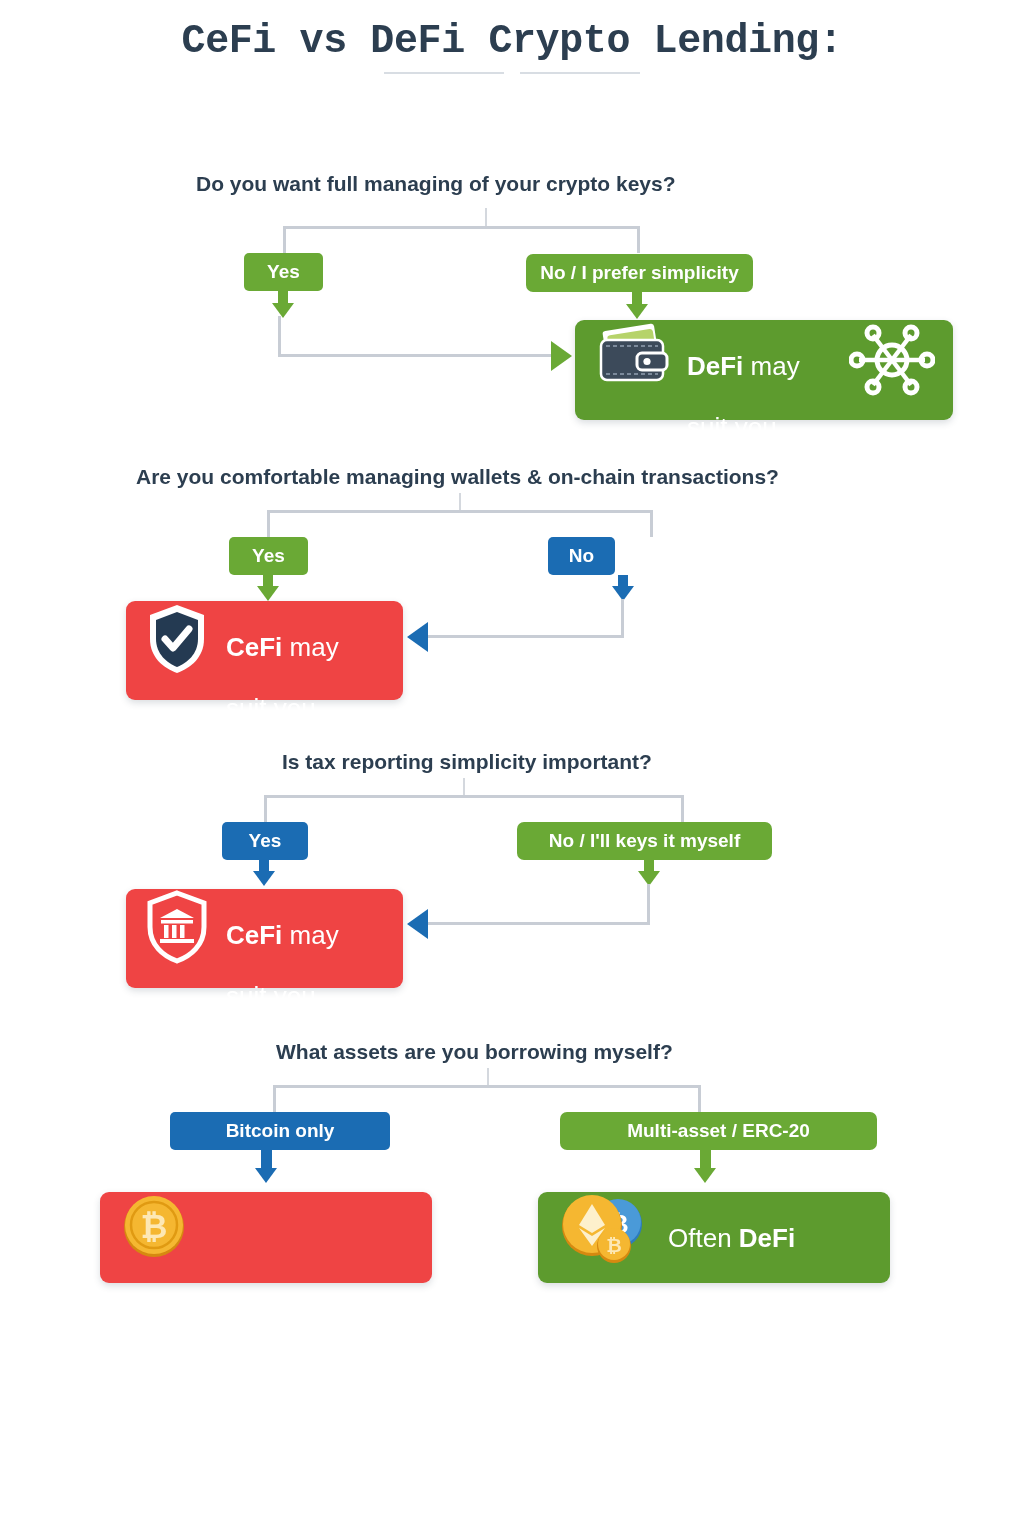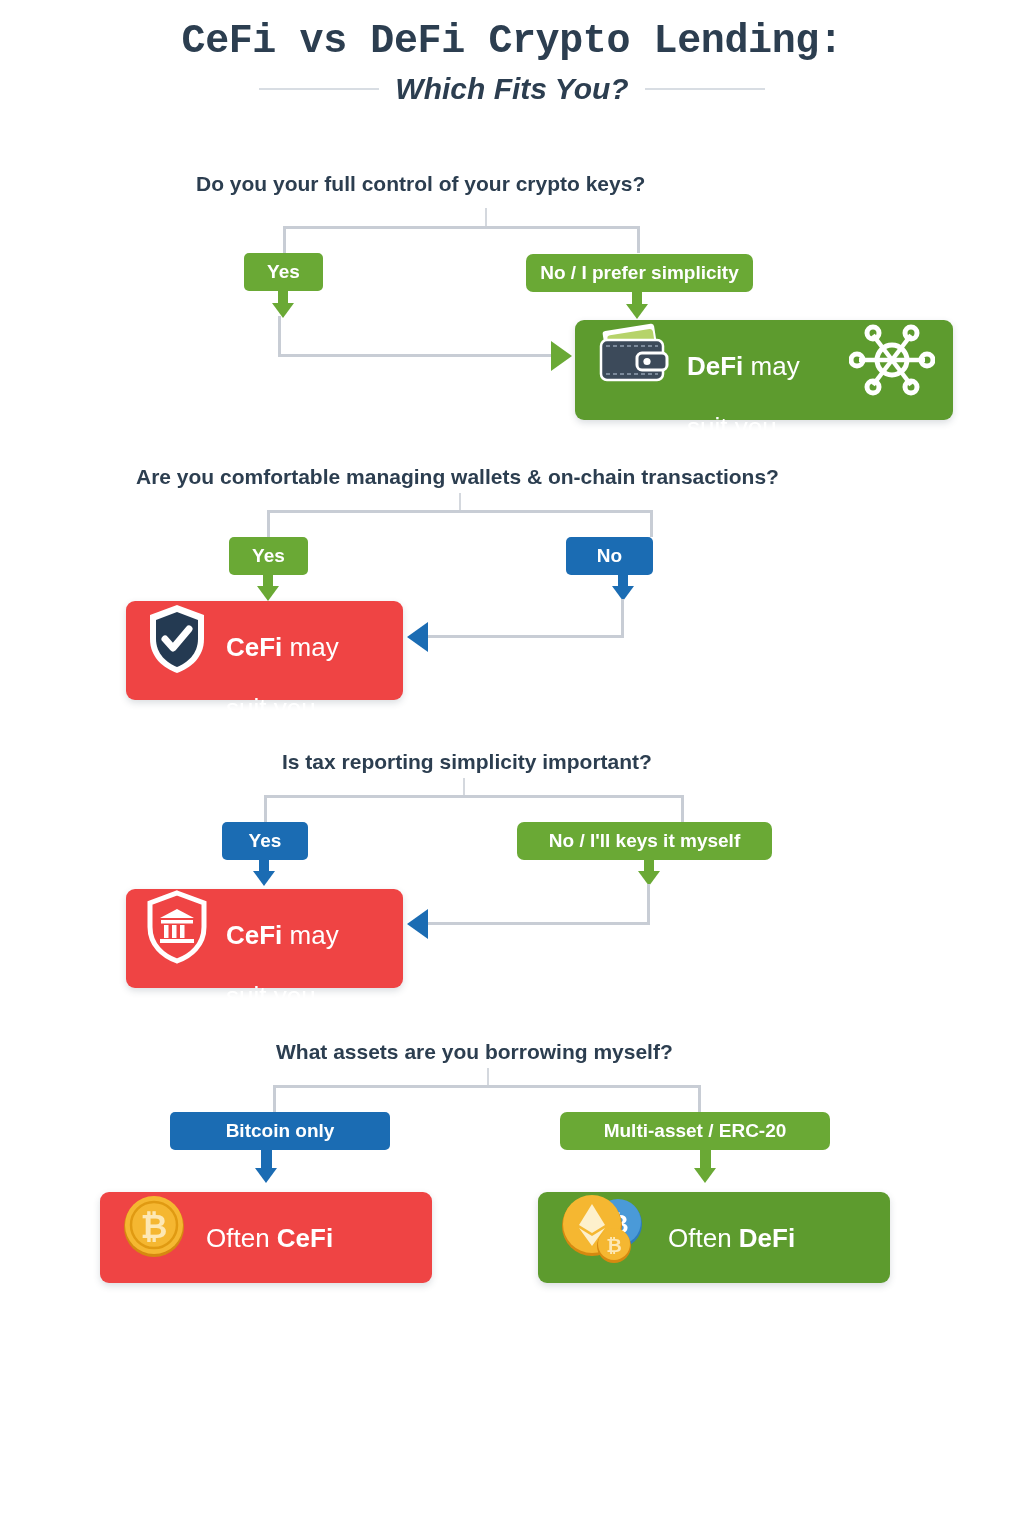--- a/index.html
+++ b/index.html
@@ -155,27 +155,26 @@
 </style>
 </head>
 <body>
 
 <div class="page">
 
   <div class="header">
     <div class="title">CeFi vs DeFi Crypto Lending:</div>
     <div class="subtitle-row">
       <div class="rule"></div>
-      <div class="subtitle">Which Fits You?</div>
       <div class="rule"></div>
     </div>
   </div>
 
   <div>
-    <div class="question" style="left:196px; top:172px;">Do you your full control of your crypto keys?</div>
+    <div class="question" style="left:196px; top:172px;">Do you want full managing of your crypto keys?</div>
 
     <div class="vline thin" style="left:485px; top:208px; height:19px;"></div>
     <div class="hline" style="left:283px; top:226px; width:356px;"></div>
     <div class="vline" style="left:283px; top:226px; height:27px;"></div>
     <div class="vline" style="left:637px; top:226px; height:27px;"></div>
 
     <div class="pill green" style="left:244px; top:253px; width:79px;">Yes</div>
     <div class="pill green" style="left:526px; top:254px; width:227px; border-radius:7px;">No / I prefer simplicity</div>
 
     <div class="stem green" style="left:278px; top:291px; width:10px; height:14px;"></div>
@@ -234,21 +233,21 @@
 
   <div>
     <div class="question" style="left:136px; top:465px;">Are you comfortable managing wallets &amp; on-chain transactions?</div>
 
     <div class="vline thin" style="left:459px; top:493px; height:18px;"></div>
     <div class="hline" style="left:267px; top:510px; width:386px;"></div>
     <div class="vline" style="left:267px; top:510px; height:27px;"></div>
     <div class="vline" style="left:650px; top:510px; height:27px;"></div>
 
     <div class="pill green" style="left:229px; top:537px; width:79px;">Yes</div>
-    <div class="pill blue" style="left:566px; top:537px; width:87px;">No</div>
+    <div class="pill blue" style="left:548px; top:537px; width:67px;">No</div>
 
     <div class="stem green" style="left:263px; top:575px; width:10px; height:13px;"></div>
     <div class="arrow-down green" style="left:257px; top:586px;"></div>
 
     <div class="stem" style="left:618px; top:575px; width:10px; height:13px;"></div>
     <div class="arrow-down blue" style="left:612px; top:586px;"></div>
     <div class="vline" style="left:621px; top:599px; height:39px;"></div>
     <div class="hline" style="left:428px; top:635px; width:196px;"></div>
     <div class="arrow-left" style="left:407px; top:622px;"></div>
 
@@ -310,40 +309,37 @@
 
   <div>
     <div class="question" style="left:276px; top:1040px;">What assets are you borrowing myself?</div>
 
     <div class="vline thin" style="left:487px; top:1068px; height:18px;"></div>
     <div class="hline" style="left:273px; top:1085px; width:428px;"></div>
     <div class="vline" style="left:273px; top:1085px; height:27px;"></div>
     <div class="vline" style="left:698px; top:1085px; height:27px;"></div>
 
     <div class="pill blue" style="left:170px; top:1112px; width:220px;">Bitcoin only</div>
-    <div class="pill green" style="left:560px; top:1112px; width:270px; border-radius:7px;">Multi-asset / ERC-20</div>
+    <div class="pill green" style="left:560px; top:1112px; width:317px; border-radius:7px;">Multi-asset / ERC-20</div>
 
     <div class="stem" style="left:261px; top:1150px; width:11px; height:20px;"></div>
     <div class="arrow-down blue" style="left:255px; top:1168px;"></div>
 
     <div class="stem green" style="left:700px; top:1150px; width:11px; height:20px;"></div>
     <div class="arrow-down green" style="left:694px; top:1168px;"></div>
 
     <div class="result blue" style="left:100px; top:1192px; width:332px; height:91px; padding:0 20px;">
       <div class="icon">
         <svg width="68" height="68" viewBox="0 0 68 68">
           <circle cx="34" cy="35" r="30" fill="#d68910"></circle>
           <circle cx="34" cy="33" r="29" fill="#f5b731"></circle>
           <circle cx="34" cy="33" r="23" fill="none" stroke="#e09a12" stroke-width="2.5"></circle>
           <text x="34" y="46" font-family="'Liberation Sans',sans-serif" font-size="33" font-weight="bold" fill="#fde8b5" text-anchor="middle">₿</text>
         </svg>
       </div>
-      <div class="label" style="margin-left:18px;">
-        <span class="light">Often </span><span>CeFi</span>
-      </div>
     </div>
 
     <div class="result green" style="left:538px; top:1192px; width:352px; height:91px; padding:0 20px;">
       <div class="icon">
         <svg width="92" height="72" viewBox="0 0 92 72">
 
           <circle cx="60" cy="32" r="24" fill="#2c7cbd"></circle>
           <circle cx="60" cy="30" r="23" fill="#4a9ad8"></circle>
           <text x="60" y="41" font-family="'Liberation Sans',sans-serif" font-size="26" font-weight="bold" fill="#ffffff" text-anchor="middle">₿</text>
 

